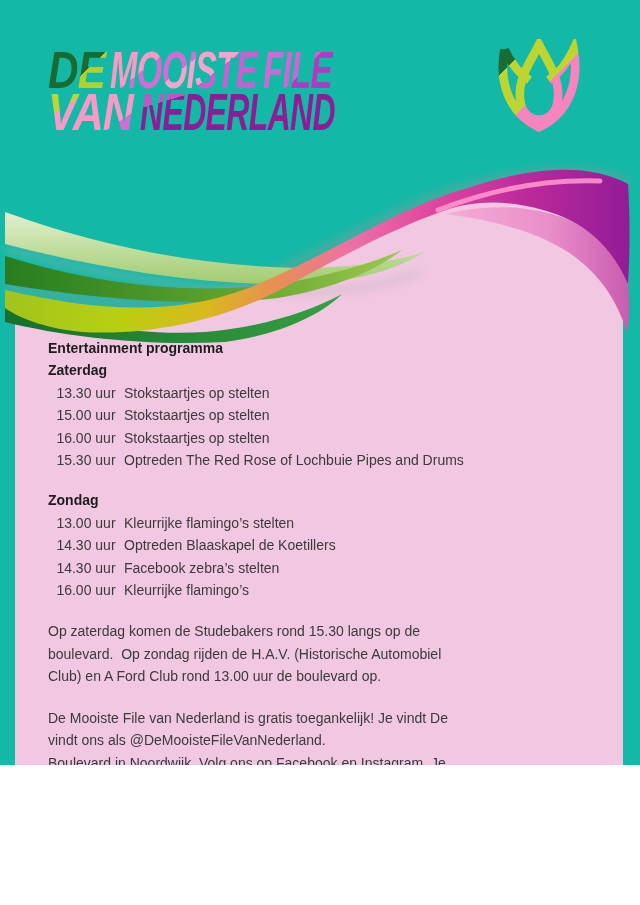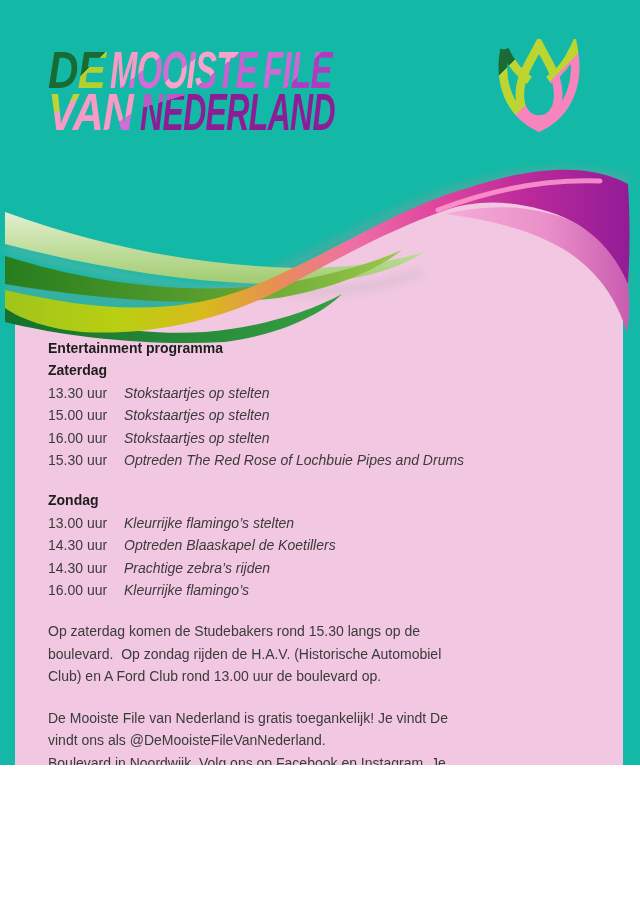--- a/index.html
+++ b/index.html
@@ -6,22 +6,22 @@
   body{width:640px;height:905px;background:#ffffff;font-family:"Liberation Sans",sans-serif;}
   .page{position:relative;width:640px;height:765px;overflow:hidden;background:#14b8a6;}
   .bg-svg{position:absolute;left:0;top:0;width:640px;height:905px;display:block;}
   .logo-svg{position:absolute;left:0;top:0;width:420px;height:160px;display:block;}
   .logo-svg text{font-family:"Liberation Sans",sans-serif;font-weight:bold;font-style:italic;letter-spacing:-1px;}
   .tulip-svg{position:absolute;left:491px;top:39px;width:96px;height:96px;display:block;}
   .content{position:absolute;left:48px;top:337px;width:545px;color:#3b3b3b;
            font-size:14px;line-height:22.4px;}
   .h-bold{font-weight:bold;color:#1d1d1d;}
   .sched-row{display:flex;}
-  .sched-time{width:76px;flex:0 0 76px;}
-  .sched-act{flex:1;font-style:italic;}
+  .sched-time{width:76px;flex:0 0 76px;text-align:center;}
+  .sched-act{flex:1;}
   .day-block-2{margin-top:18px;}
   .para{margin-top:19px;}
   .para .pline{white-space:pre-wrap;}
 </style>
 </head>
 <body>
 
 <div class="page">
 
   <svg class="bg-svg" viewBox="0 0 640 905" aria-hidden="true">
@@ -176,21 +176,21 @@
       <div class="sched-row">
         <span class="sched-time">13.00 uur</span>
         <span class="sched-act">Kleurrijke flamingo’s stelten</span>
       </div>
       <div class="sched-row">
         <span class="sched-time">14.30 uur</span>
         <span class="sched-act">Optreden Blaaskapel de Koetillers</span>
       </div>
       <div class="sched-row">
         <span class="sched-time">14.30 uur</span>
-        <span class="sched-act">Prachtige zebra’s rijden</span>
+        <span class="sched-act">Facebook zebra’s stelten</span>
       </div>
       <div class="sched-row">
         <span class="sched-time">16.00 uur</span>
         <span class="sched-act">Kleurrijke flamingo’s</span>
       </div>
     </div>
 
     <div class="para">
       <div class="pline">Op zaterdag komen de Studebakers rond 15.30 langs op de</div>
       <div class="pline">boulevard.  Op zondag rijden de H.A.V. (Historische Automobiel</div>

